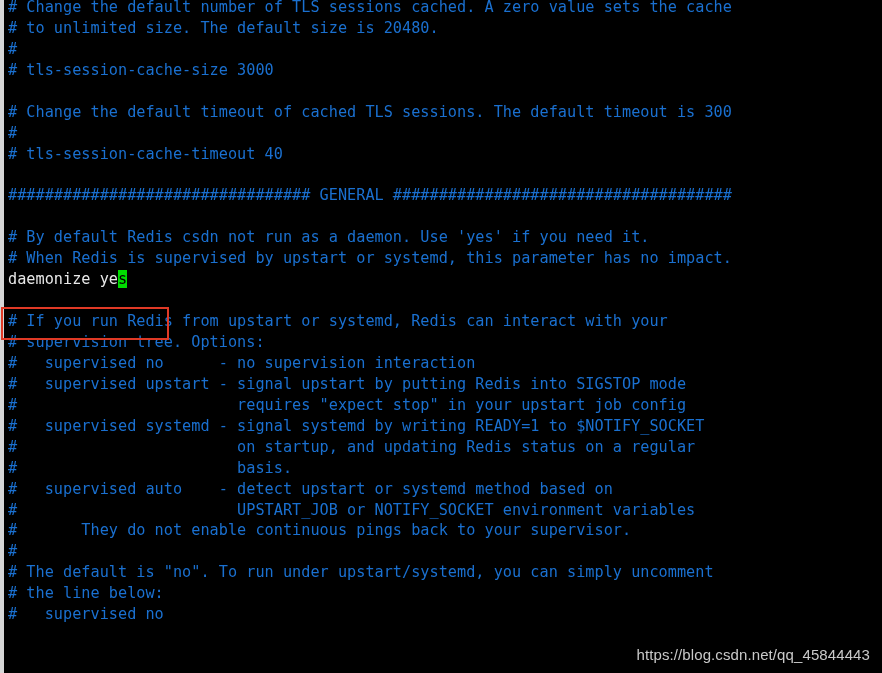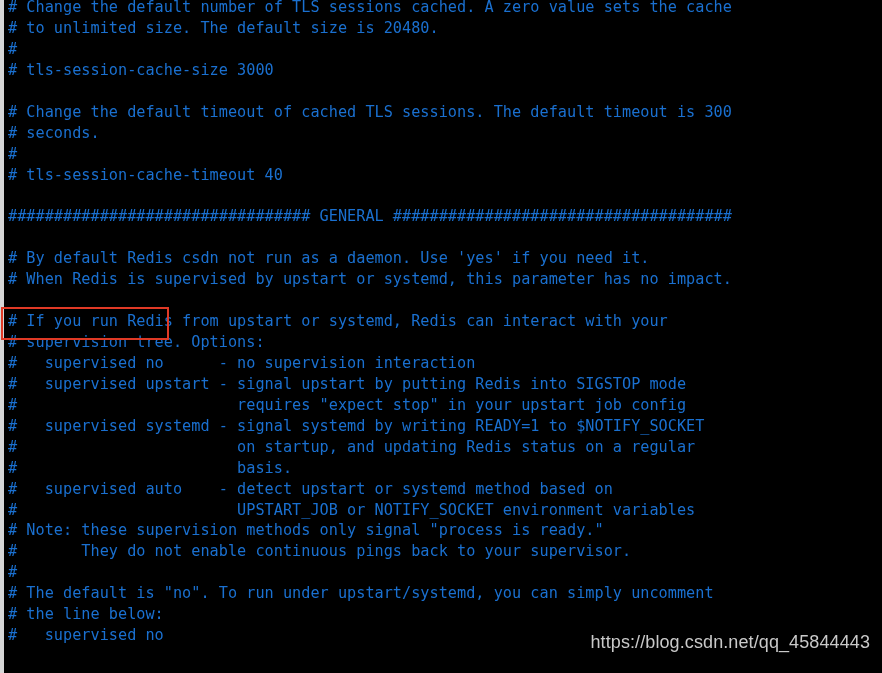--- a/index.html
+++ b/index.html
@@ -68,23 +68,23 @@
     border: 2px solid #e03a26;
     box-sizing: border-box;
     z-index: 8;
     pointer-events: none;
   }
 
   
   #watermark {
     position: absolute;
     right: 12px;
-    bottom: 20px;
+    bottom: 10px;
     color: #d9d9d9;
-    font-size: 18px;
+    font-size: 15px;
     font-family: "Liberation Sans", sans-serif;
     letter-spacing: 0.1px;
     z-index: 9;
     opacity: 0.93;
     white-space: pre;
   }
 </style>
 </head>
 <body>
 
@@ -92,40 +92,39 @@
 
   <div id="left-edge"></div>
 
   <div id="buffer">
       <div class="line"># Change the default number of TLS sessions cached. A zero value sets the cache</div>
       <div class="line"># to unlimited size. The default size is 20480.</div>
       <div class="line">#</div>
       <div class="line"># tls-session-cache-size 3000</div>
       <div class="line"></div>
       <div class="line"># Change the default timeout of cached TLS sessions. The default timeout is 300</div>
-      <div class="line"># seconds.</div>
       <div class="line">#</div>
       <div class="line"># tls-session-cache-timeout 40</div>
       <div class="line"></div>
       <div class="line">################################# GENERAL #####################################</div>
       <div class="line"></div>
       <div class="line"># By default Redis csdn not run as a daemon. Use 'yes' if you need it.</div>
       <div class="line"># When Redis is supervised by upstart or systemd, this parameter has no impact.</div>
+      <div class="line code">daemonize ye<span class="cursor">s</span></div>
       <div class="line"></div>
       <div class="line"># If you run Redis from upstart or systemd, Redis can interact with your</div>
       <div class="line"># supervision tree. Options:</div>
       <div class="line">#   supervised no      - no supervision interaction</div>
       <div class="line">#   supervised upstart - signal upstart by putting Redis into SIGSTOP mode</div>
       <div class="line">#                        requires "expect stop" in your upstart job config</div>
       <div class="line">#   supervised systemd - signal systemd by writing READY=1 to $NOTIFY_SOCKET</div>
       <div class="line">#                        on startup, and updating Redis status on a regular</div>
       <div class="line">#                        basis.</div>
       <div class="line">#   supervised auto    - detect upstart or systemd method based on</div>
       <div class="line">#                        UPSTART_JOB or NOTIFY_SOCKET environment variables</div>
-      <div class="line"># Note: these supervision methods only signal "process is ready."</div>
       <div class="line">#       They do not enable continuous pings back to your supervisor.</div>
       <div class="line">#</div>
       <div class="line"># The default is "no". To run under upstart/systemd, you can simply uncomment</div>
       <div class="line"># the line below:</div>
       <div class="line">#   supervised no</div>
     </div>
 
   <div id="annotation-box"></div>
 
   <div id="watermark">https://blog.csdn.net/qq_45844443</div>

